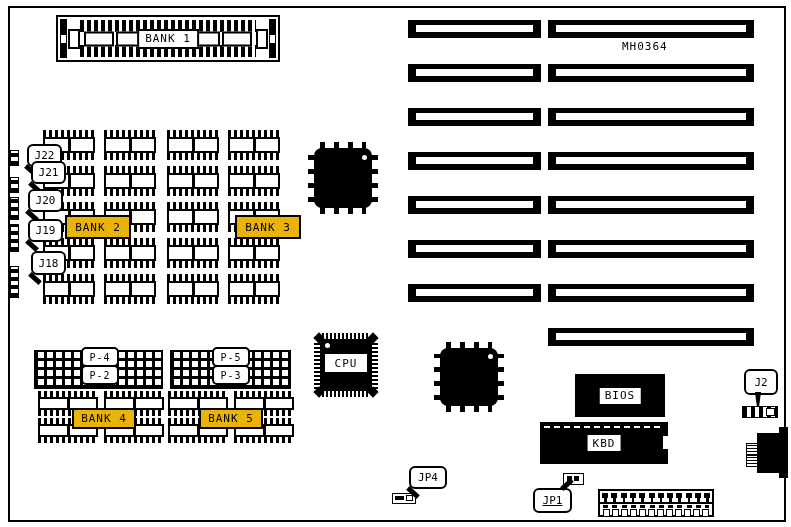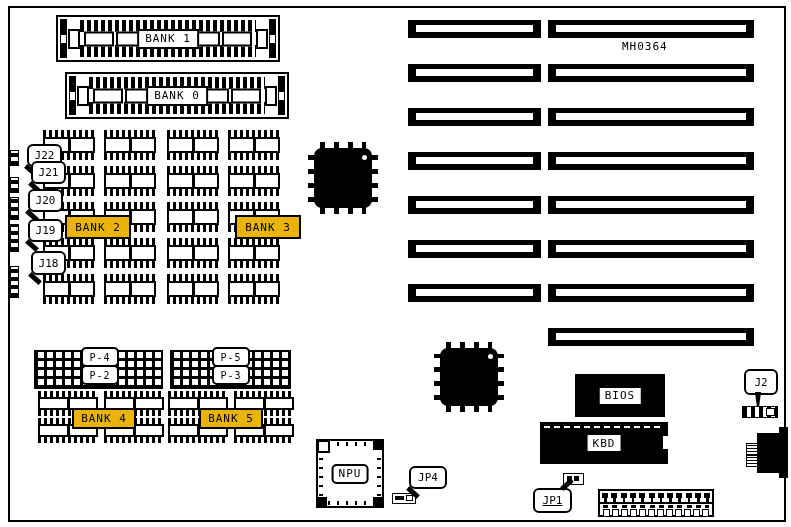--- a/index.html
+++ b/index.html
@@ -151,33 +151,20 @@
     <div class="clip" style="left:10px;"></div>
     <div class="clip" style="right:10px;"></div>
     <div class="combband" style="top:3px;"></div>
     <div class="combband" style="bottom:3px;"></div>
     <div class="mbar" style="left:26px;"></div>
     <div class="mbar" style="left:58px;"></div>
     <div class="mbar" style="right:58px;"></div>
     <div class="mbar" style="right:26px;"></div>
     <div class="module-label">BANK 1</div>
   </div>
-  <div class="module" style="left:65px;top:72px;">
-    <div class="cap" style="left:2px;"></div>
-    <div class="cap" style="right:2px;"></div>
-    <div class="clip" style="left:10px;"></div>
-    <div class="clip" style="right:10px;"></div>
-    <div class="combband" style="top:3px;"></div>
-    <div class="combband" style="bottom:3px;"></div>
-    <div class="mbar" style="left:26px;"></div>
-    <div class="mbar" style="left:58px;"></div>
-    <div class="mbar" style="right:58px;"></div>
-    <div class="mbar" style="right:26px;"></div>
-    <div class="module-label">BANK 0</div>
-  </div>
 
   <div class="boxlabel" style="left:65px;top:215px;width:62px;height:20px;">BANK 2</div>
   <div class="boxlabel" style="left:191px;top:215px;width:62px;height:20px;margin-left:44px;">BANK 3</div>
 
   <div class="callout tail-dl" style="left:27px;top:144px;width:31px;height:19px;">J22</div>
   <div class="vstripes" style="left:10px;top:150px;height:14px;"></div>
   <div class="callout tail-dl" style="left:31px;top:161px;width:31px;height:19px;">J21</div>
   <div class="vstripes" style="left:10px;top:177px;height:14px;"></div>
   <div class="callout tail-dl" style="left:28px;top:189px;width:31px;height:19px;">J20</div>
   <div class="vstripes" style="left:10px;top:197px;height:21px;"></div>
@@ -188,41 +175,43 @@
 
   <div class="qfp" style="left:308px;top:142px;width:70px;height:72px;">
     <div class="pt"></div>
     <div class="pb"></div>
     <div class="pl"></div>
     <div class="pr"></div>
     <div class="qbody"></div>
     <div class="dot" style="left:54px;top:13px;"></div>
   </div>
 
+  <div class="qfp cpu" style="left:314px;top:333px;width:64px;height:64px;">
+    <div class="cm" style="left:1px;top:1px;"></div>
+    <div class="cm" style="right:1px;top:1px;"></div>
+    <div class="cm" style="left:1px;bottom:1px;"></div>
+    <div class="cm" style="right:1px;bottom:1px;"></div>
+    <div class="pt"></div>
+    <div class="pb"></div>
+    <div class="pl"></div>
+    <div class="pr"></div>
+    <div class="qbody"></div>
+    <div class="dot" style="left:11px;top:10px;"></div>
+    <div class="cpu-label">CPU</div>
+  </div>
 
   <div class="qfp" style="left:434px;top:342px;width:70px;height:70px;">
     <div class="pt"></div>
     <div class="pb"></div>
     <div class="pl"></div>
     <div class="pr"></div>
     <div class="qbody"></div>
     <div class="dot" style="left:54px;top:12px;"></div>
   </div>
 
-  <div class="npu">
-    <div class="tt"></div>
-    <div class="tb"></div>
-    <div class="tl"></div>
-    <div class="tr"></div>
-    <div class="c ctl"></div>
-    <div class="c" style="right:0;top:0;"></div>
-    <div class="c" style="left:0;bottom:0;"></div>
-    <div class="c" style="right:0;bottom:0;"></div>
-    <div class="npu-label">NPU</div>
-  </div>
 
   <div class="callout tail-dl" style="left:409px;top:466px;width:34px;height:19px;">JP4</div>
   <div class="jp4conn"></div>
 
   <div class="romchip" style="left:540px;top:422px;width:128px;height:42px;">
     <div class="kbd-dash"></div>
     <div class="kbd-notch"></div>
     <div class="chip-label">KBD</div>
   </div>
   <div class="romchip" style="left:575px;top:374px;width:90px;height:43px;">

